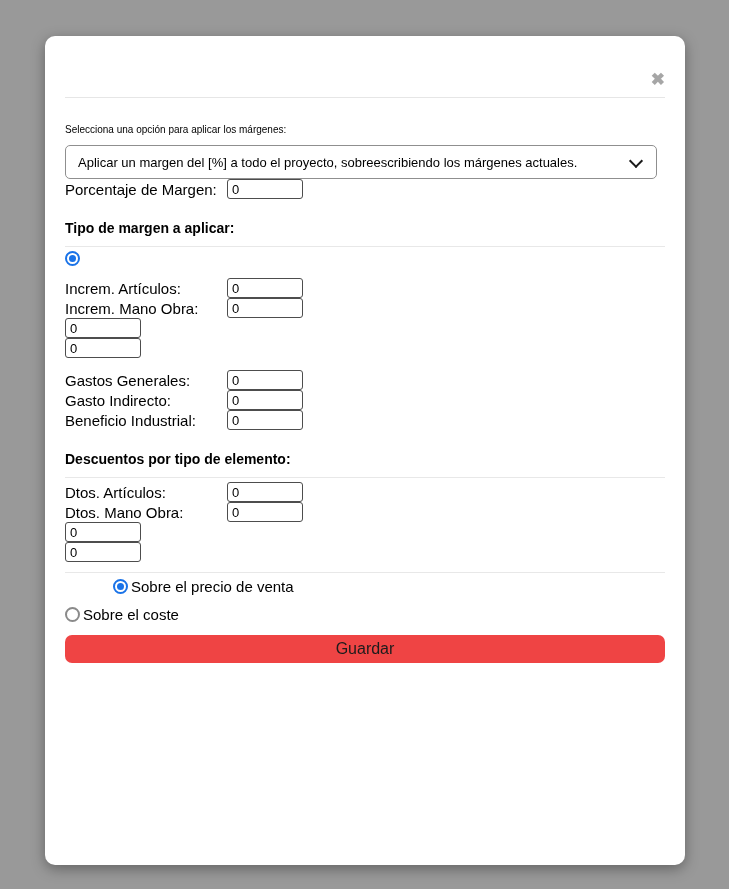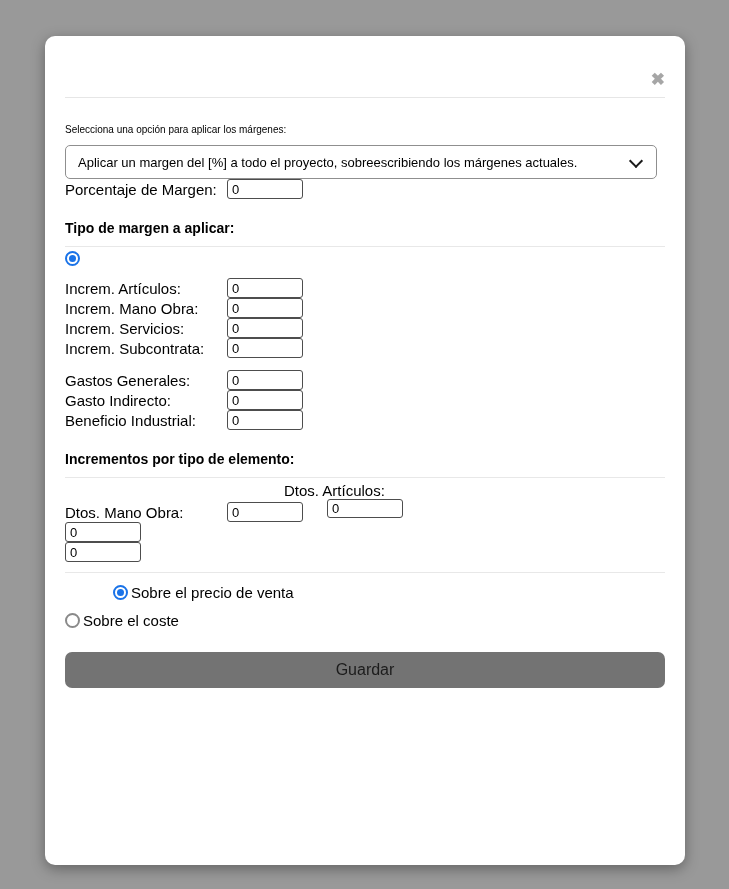--- a/index.html
+++ b/index.html
@@ -114,33 +114,33 @@
     content:"";
     position:absolute;
     left:2px;top:2px;right:2px;bottom:2px;
     border-radius:50%;
     background:#1a73e8;
   }
   .radio-label{font-size:15px;cursor:pointer;}
   .radio-label.bold{font-weight:bold;}
   .save-button{
     display:block;
-    margin-top:24px;
-    width:100%;height:36px;
-    background:#737373;
+    margin-top:13px;
+    width:100%;height:28px;
+    background:#ef4444;
     border:none;
     border-radius:7px;
     font-size:16px;
     color:#1c1c1c;
     font-family:"Liberation Sans", sans-serif;
     cursor:pointer;
   }
   .mt3{margin-top:3px;}
-  .mt4{margin-top:4px;flex-direction:column;}
-  .mt5{margin-top:11px;padding-left:48px;}
+  .mt4{margin-top:4px;}
+  .mt5{margin-top:5px;padding-left:48px;}
   .mt11{}
   .mt12{margin-top:12px;}
   .mt17{}
   .mt21{margin-top:21px;}
 </style>
 </head>
 <body>
 
 <div class="modal">
 
@@ -171,43 +171,41 @@
 
   <div class="row mt12">
     <span class="field-label">Increm. Artículos:</span>
     <input type="text" value="0" style="">
   </div>
   <div class="row mt11">
     <span class="field-label">Increm. Mano Obra:</span>
     <input type="text" value="0" style="">
   </div>
   <div class="row mt11">
-    <span class="field-label">Increm. Servicios:</span>
-    <input type="text" value="0" style="">
-  </div>
-  <div class="row mt11">
-    <span class="field-label">Increm. Subcontrata:</span>
+    <input type="text" value="0" style="">
+  </div>
+  <div class="row mt11">
     <input type="text" value="0" style="">
   </div>
 
 
   <div class="row mt12">
     <span class="field-label">Gastos Generales:</span>
     <input type="text" value="0" style="">
   </div>
   <div class="row mt11">
     <span class="field-label">Gasto Indirecto:</span>
     <input type="text" value="0" style="">
   </div>
   <div class="row mt11">
     <span class="field-label">Beneficio Industrial:</span>
     <input type="text" value="0" style="">
   </div>
 
-  <div class="section-heading mt21">Incrementos por tipo de elemento:</div>
+  <div class="section-heading mt21">Descuentos por tipo de elemento:</div>
   <hr class="divider">
 
   <div class="row mt4">
     <span class="field-label">Dtos. Artículos:</span>
     <input type="text" value="0" style="">
   </div>
   <div class="row mt11">
     <span class="field-label">Dtos. Mano Obra:</span>
     <input type="text" value="0" style="">
   </div>

